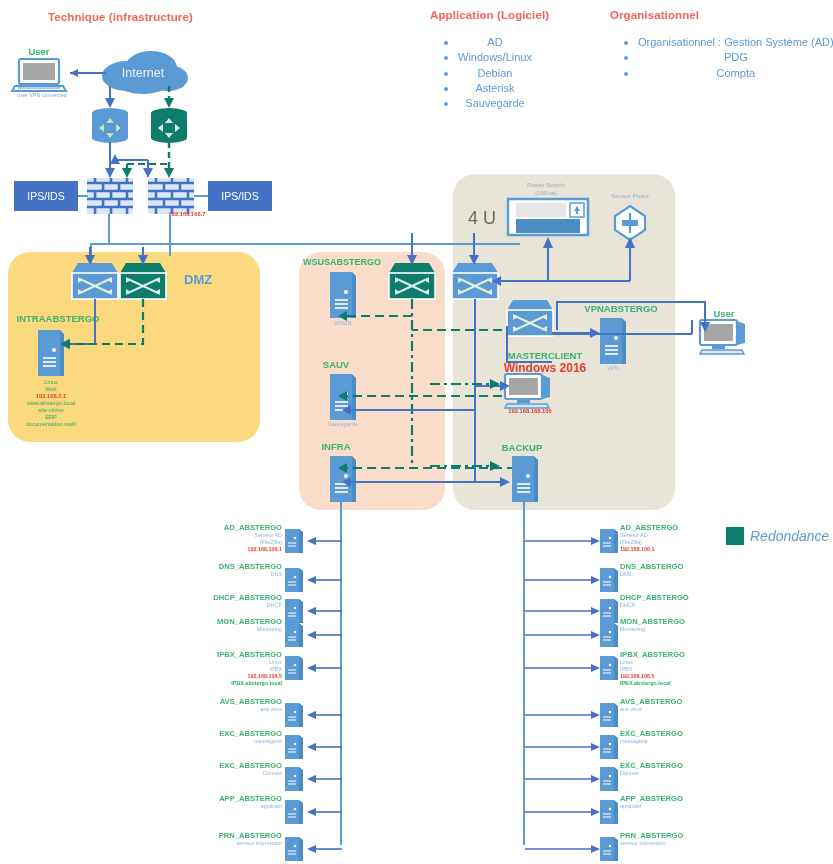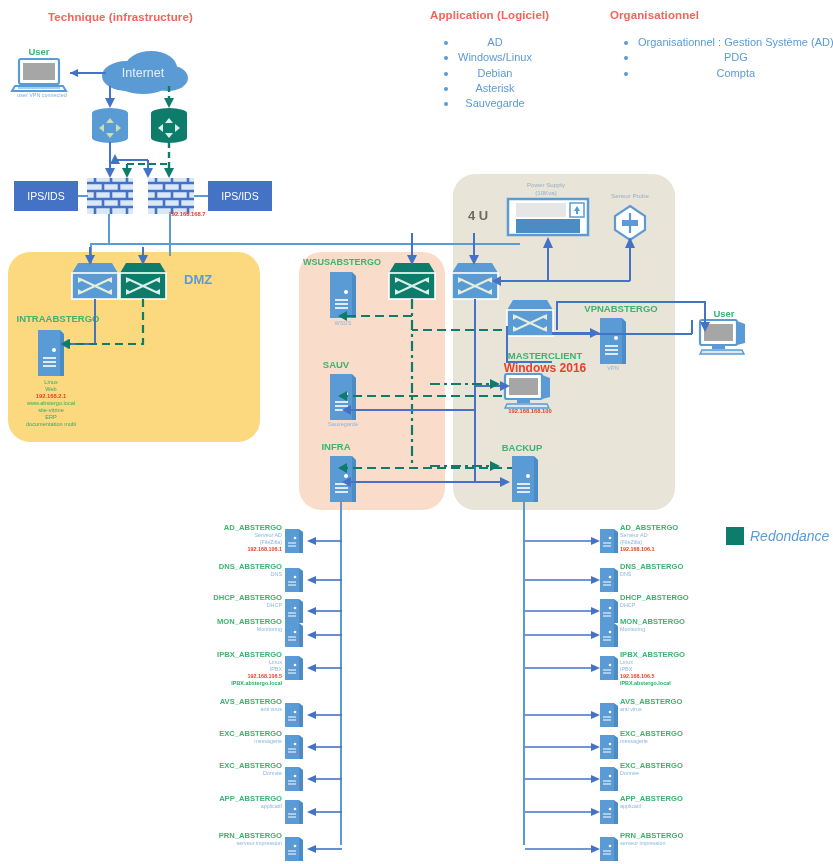--- a/index.html
+++ b/index.html
@@ -30,21 +30,21 @@
   .legend-txt{color:#5B9BD5;font-size:14px;font-style:italic;}
 </style>
 </head>
 <body>
 
 <div class="abs zone" style="left:8px;top:252px;width:252px;height:190px;background:#FCD97F;"></div>
 <div class="abs zone" style="left:299px;top:252px;width:146px;height:258px;background:#FADCCB;"></div>
 <div class="abs zone" style="left:453px;top:174px;width:222px;height:336px;background:#E8E4D8;"></div>
 
 <div class="abs zone-label" style="left:184px;top:272px;">DMZ</div>
-<div class="abs" style="left:468px;top:208px;font-size:13px;color:#6B6B5E;font-weight:bold;">4 U</div>
+<div class="abs" style="left:468px;top:208px;font-size:18px;color:#6B6B5E;font-weight:normal;">4 U</div>
 
 <div class="abs sect-title" style="left:48px;top:11px;">Technique (infrastructure)</div>
 <div class="abs sect-title" style="left:430px;top:9px;">Application (Logiciel)</div>
 <div class="abs sect-title" style="left:610px;top:9px;text-align:center;">Organisationnel</div>
 
 <ul class="abs bullet-list" style="left:430px;top:27px;">
   <li>AD</li>
   <li>Windows/Linux</li>
   <li>Debian</li>
   <li>Asterisk</li>

